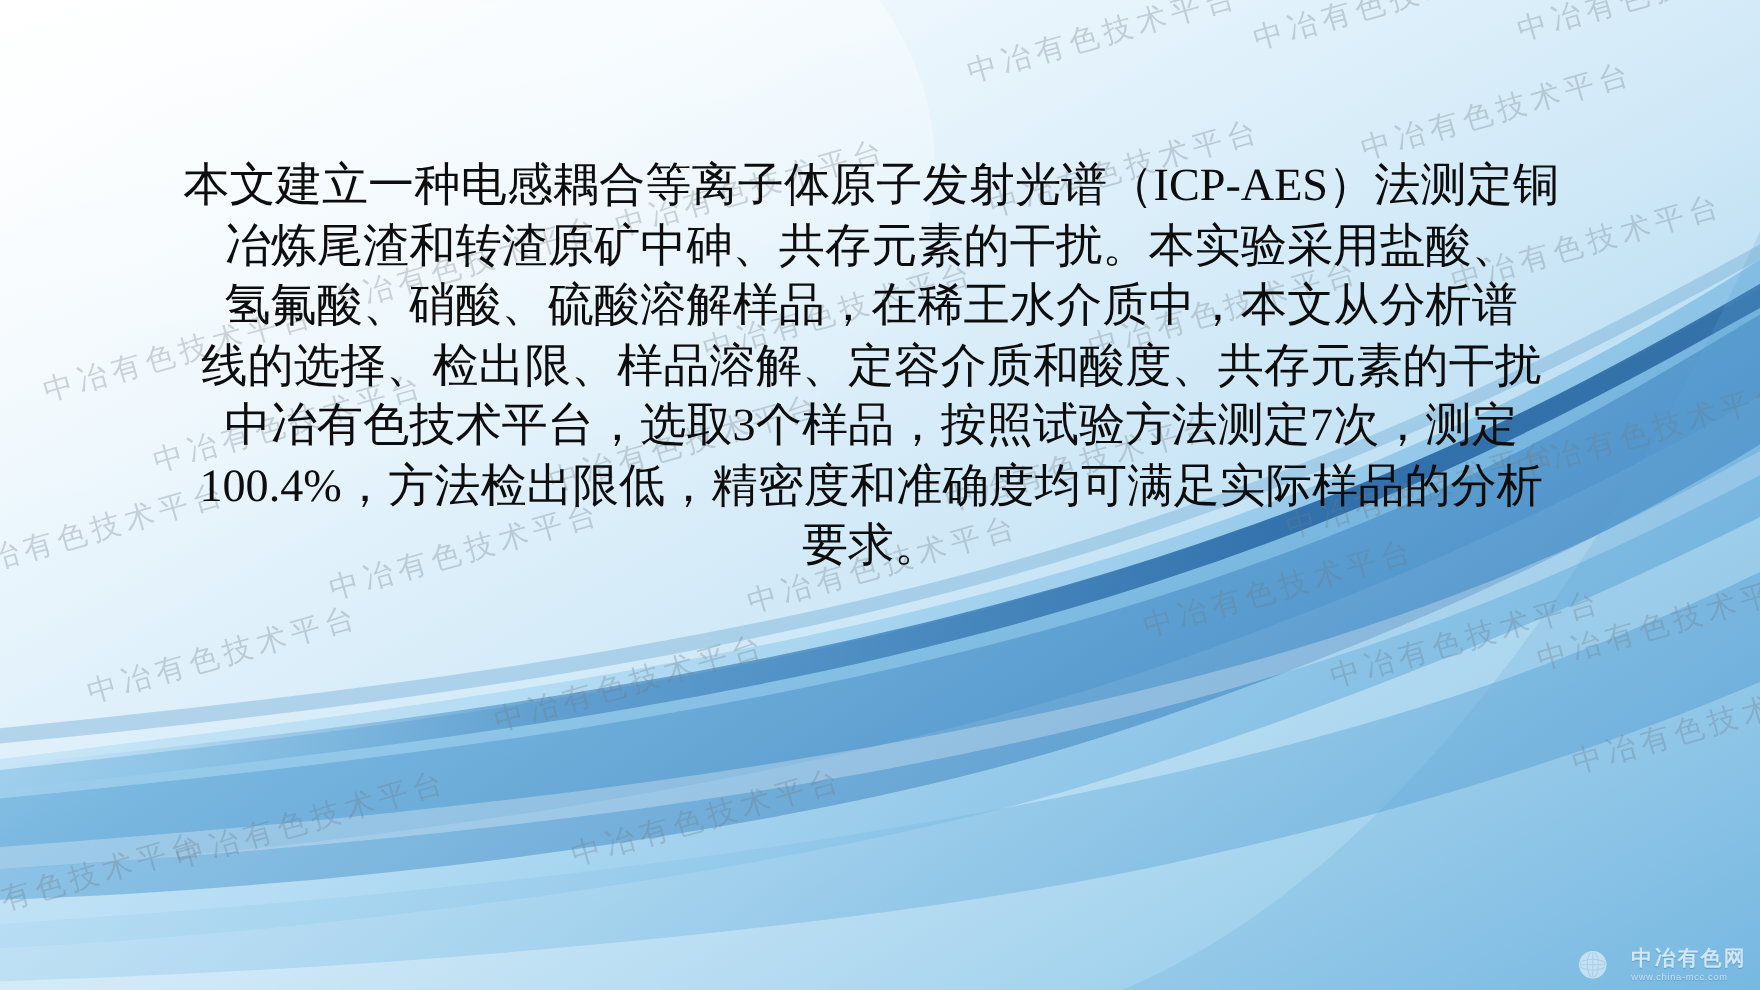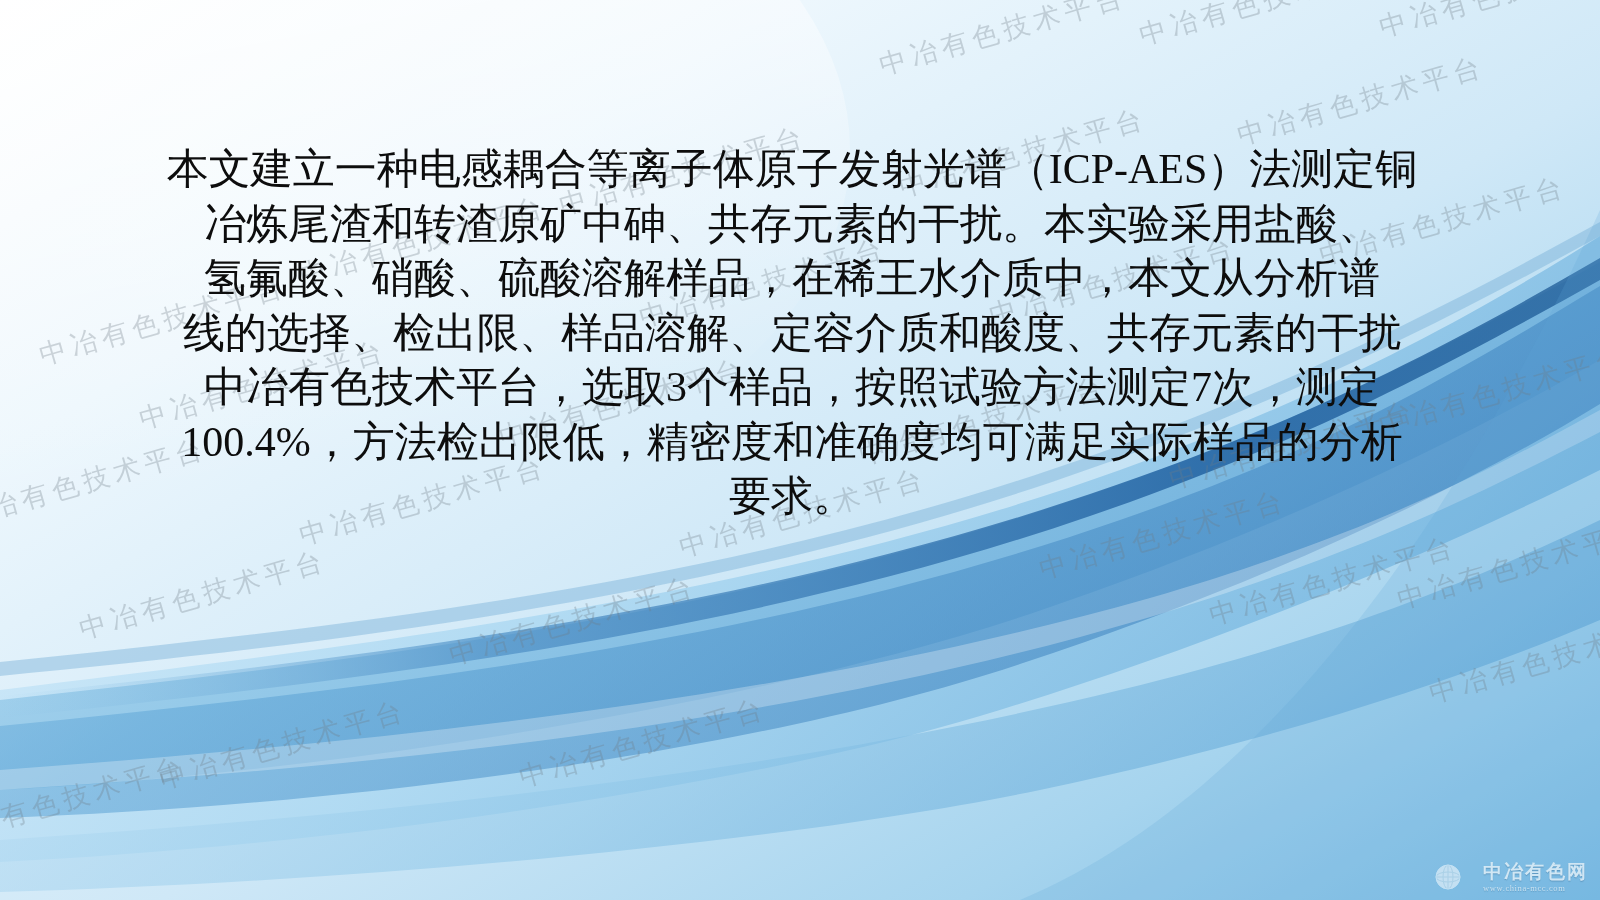--- a/index.html
+++ b/index.html
@@ -93,21 +93,21 @@
   }
   .logo-cn {
     font-family: "Liberation Serif", serif;
     font-size: 19px;
     font-weight: bold;
     color: #f2f8fb;
     letter-spacing: 2px;
     text-shadow: 0 1px 1px rgba(30,80,120,.45);
   }
   .logo-url {
-    font-family: Liberation Serif, serif;
+    font-family: Liberation Sans, sans-serif;
     font-size: 8.5px;
     color: #e6f1f7;
     letter-spacing: 0.6px;
     margin-top: 3px;
     text-shadow: 0 1px 1px rgba(30,80,120,.4);
   }
 </style>
 </head>
 <body>
 

